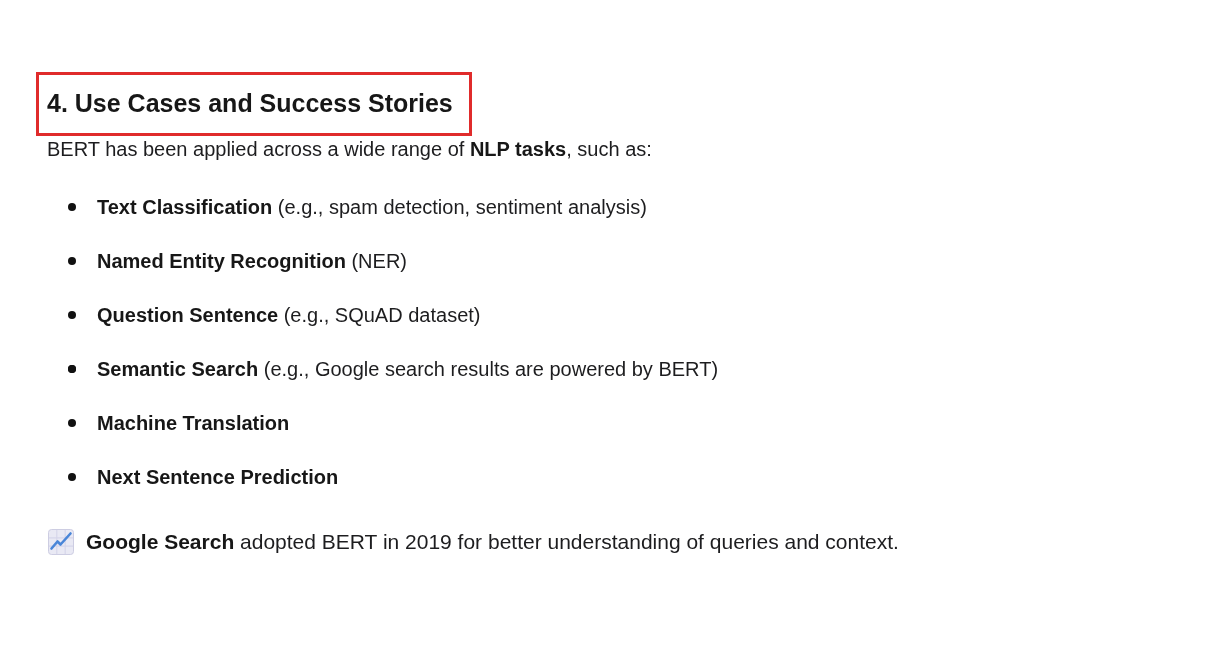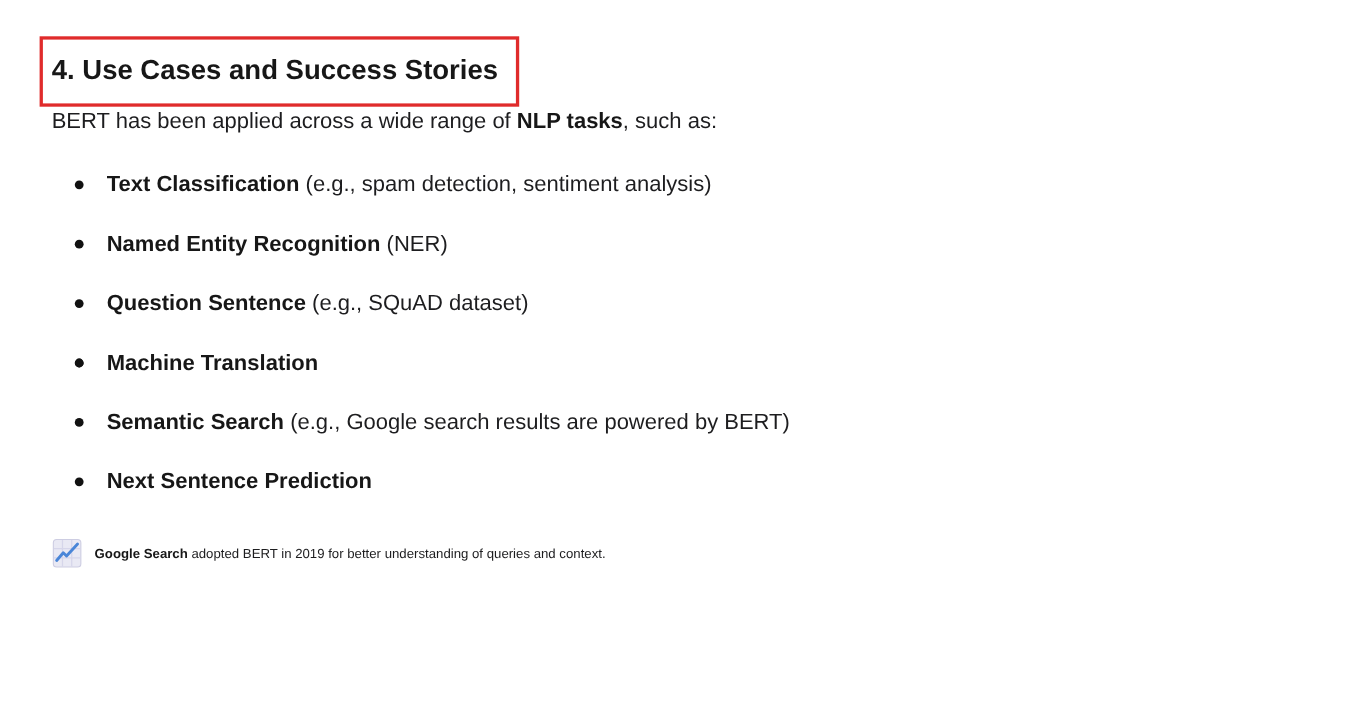--- a/index.html
+++ b/index.html
@@ -14,20 +14,21 @@
     color: #1d1d1f;
   }
   .page {
     padding: 33px 40px 0 47px;
   }
   .heading-box {
     display: inline-block;
     border: 3px solid #e02b2b;
     padding: 12px 16px 13px 8px;
     margin-left: -11px;
+    margin-top: 39px;
   }
   .doc-heading {
     font-size: 25px;
     font-weight: 700;
     color: #171717;
     line-height: 1.3;
     white-space: nowrap;
   }
   .intro {
     font-size: 20px;
@@ -51,21 +52,21 @@
     position: absolute;
     left: 21px;
     top: 9px;
     width: 8px;
     height: 8px;
     border-radius: 50%;
     background: #111111;
   }
   .footer-line {
     margin-top: 37px;
-    font-size: 12px;
+    font-size: 21px;
     line-height: 28px;
     display: flex;
     align-items: center;
     gap: 11px;
     color: #1d1d1f;
   }
   .chart-emoji {
     width: 28px;
     height: 28px;
     flex: 0 0 auto;
@@ -90,24 +91,24 @@
     <li>
       <span class="bullet-dot"></span><span class="bold">Named Entity Recognition</span><span> (NER)</span>
     </li>
     <li>
       <span class="bullet-dot"></span><span class="bold">Question Sentence</span><span> (e.g., SQuAD dataset)</span>
     </li>
     <li>
       <span class="bullet-dot"></span><span></span>
     </li>
     <li>
-      <span class="bullet-dot"></span><span class="bold">Machine Translation</span><span></span>
+      <span class="bullet-dot"></span><span class="bold">Semantic Search</span><span> (e.g., Google search results are powered by BERT)</span>
     </li>
     <li>
-      <span class="bullet-dot"></span><span class="bold">Semantic Search</span><span> (e.g., Google search results are powered by BERT)</span>
+      <span class="bullet-dot"></span><span class="bold">Machine Translation</span><span></span>
     </li>
     <li>
       <span class="bullet-dot"></span><span class="bold">Next Sentence Prediction</span><span></span>
     </li>
   </ul>
 
   <p class="footer-line">
     <svg class="chart-emoji" viewBox="0 0 28 28" xmlns="http://www.w3.org/2000/svg">
       <rect x="1.5" y="1.5" width="25" height="25" rx="3" fill="#e9e9f4" stroke="#cdcde2" stroke-width="1"></rect>
       <path d="M9.8 2 V26 M18.2 2 V26 M2 9.8 H26 M2 18.2 H26" stroke="#d6d6ea" stroke-width="1.2" fill="none"></path>

